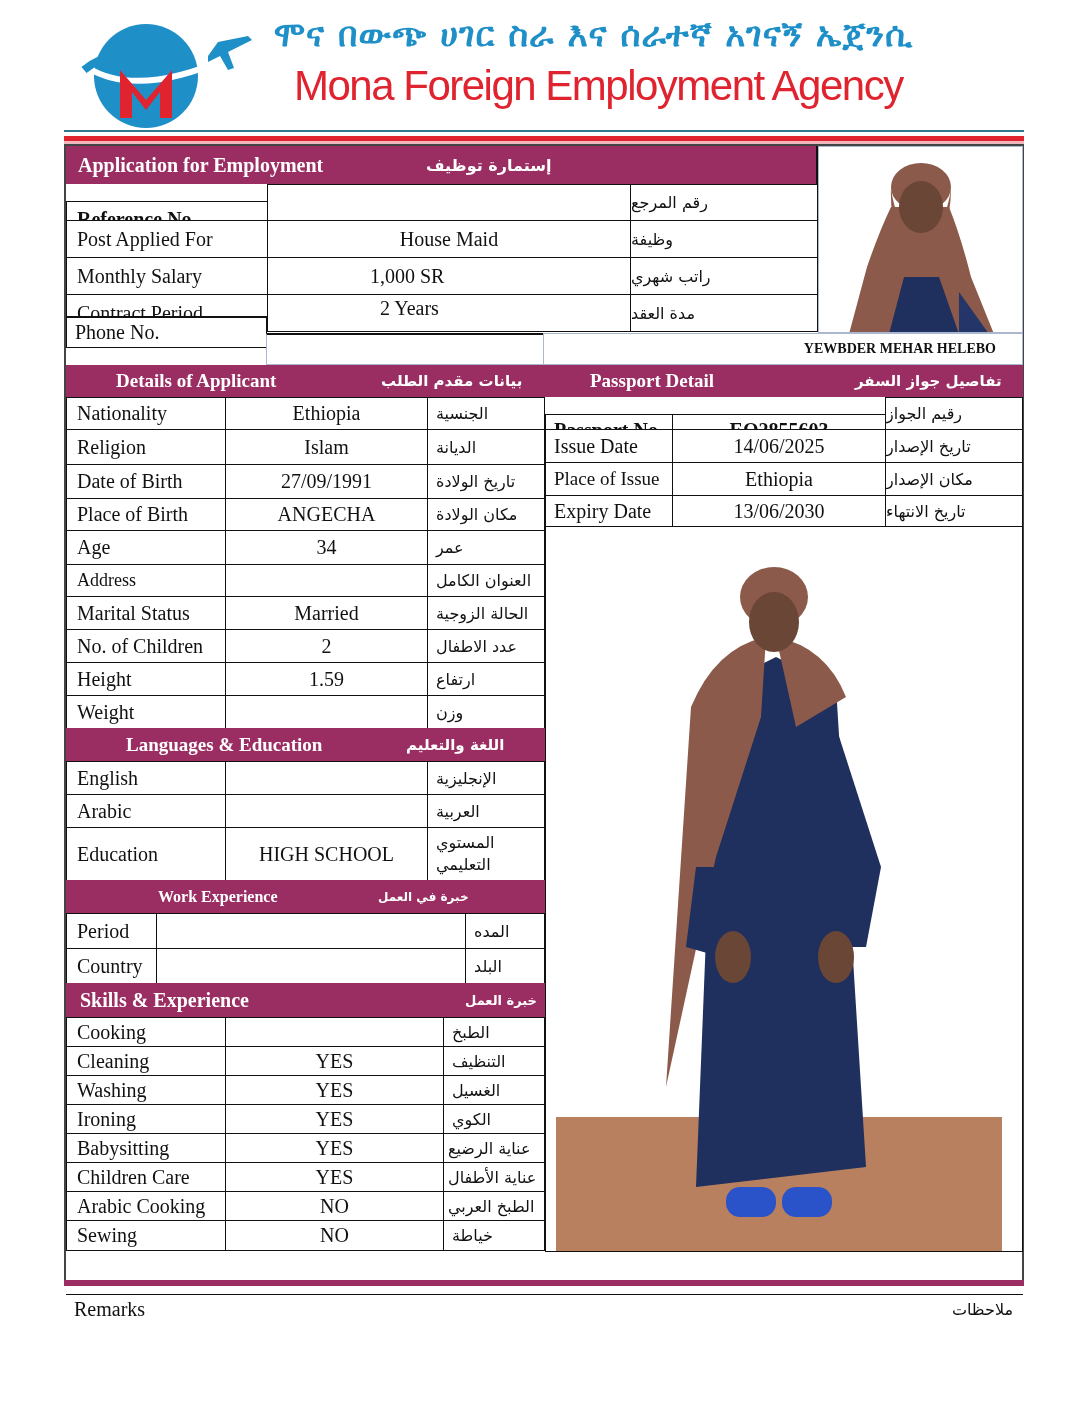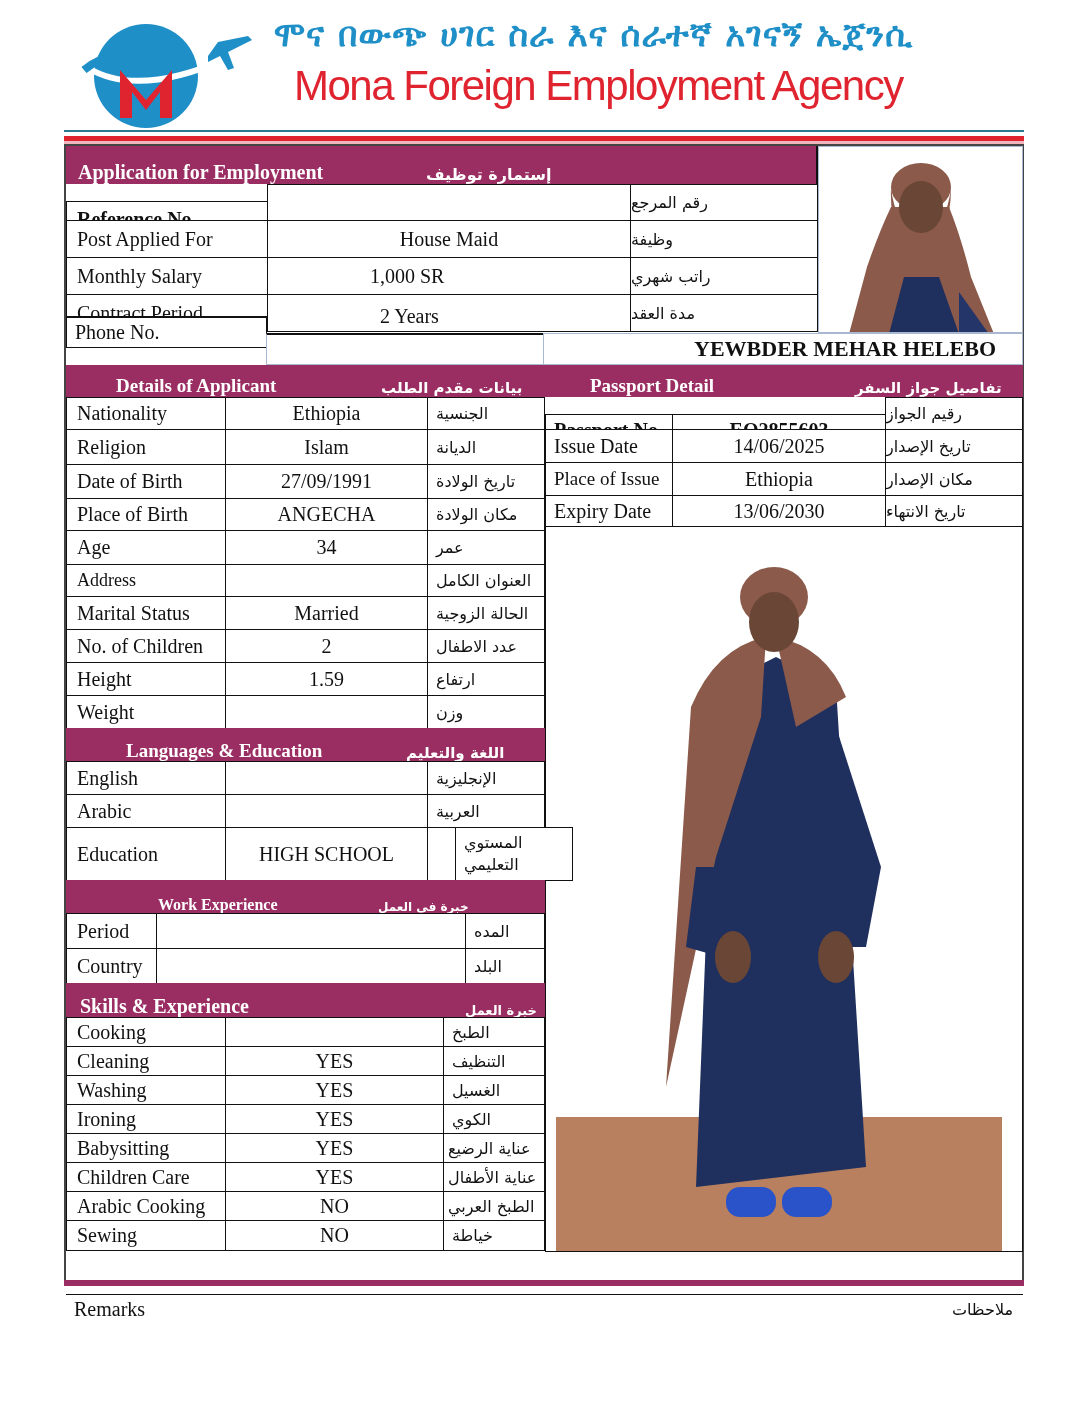--- a/index.html
+++ b/index.html
@@ -8,21 +8,21 @@
 
   .header { position: absolute; left: 64px; top: 0; width: 960px; height: 135px; }
   .logo { position: absolute; left: 14px; top: 18px; width: 180px; height: 110px; }
   .amharic { position: absolute; left: 210px; top: 14px; font-family: "DejaVu Sans", sans-serif; font-size: 34px; font-weight: bold; color: #1f8fc8; letter-spacing: 1px; white-space: nowrap; }
   .agency-name { position: absolute; left: 230px; top: 62px; font-family: "Liberation Sans", sans-serif; font-size: 42px; color: #e0242f; letter-spacing: -1.5px; white-space: nowrap; }
   .hline-blue { position: absolute; left: 64px; top: 130px; width: 960px; height: 2px; background: #2b7a8f; }
   .hline-red { position: absolute; left: 64px; top: 136px; width: 960px; height: 5px; background: #e0242f; }
   .hline-pink { position: absolute; left: 64px; top: 141px; width: 960px; height: 3px; background: #f2b7be; }
 
   .abs { position: absolute; }
-  .band { background: #9a2e62; color: #fff; font-weight: bold; display: flex; align-items: flex-end; }
+  .band { background: #9a2e62; color: #fff; font-weight: bold; display: flex; align-items: center; }
   .band .en { font-family: "Liberation Serif", serif; }
   .band .ar { font-family: "DejaVu Sans", sans-serif; direction: rtl; }
   .cell { position: absolute; border: 1px solid #111; display: flex; align-items: center; font-size: 20px; background: #fff; overflow: hidden; white-space: nowrap; }
   .cell.l { padding-left: 10px; }
   .cell.c { justify-content: center; }
   .cell.r { justify-content: flex-end; padding-right: 10px; font-family: "DejaVu Sans", sans-serif; font-size: 16px; direction: rtl; }
   .cell.ar-left { justify-content: flex-start; padding-left: 8px; font-family: "DejaVu Sans", sans-serif; font-size: 16px; }
   .bold { font-weight: bold; margin-top: 17px; }
 
   .frame { position: absolute; border: 2px solid #111; }
@@ -60,40 +60,40 @@
 
   <div class="cell l" style="left:66px; top:220px; width:202px; height:38px;">Post Applied For</div>
   <div class="cell c" style="left:267px; top:220px; width:364px; height:38px;">House Maid</div>
   <div class="cell r" style="left:630px; top:220px; width:188px; height:38px; padding-right:30px;">وظيفة</div>
 
   <div class="cell l" style="left:66px; top:257px; width:202px; height:38px;">Monthly Salary</div>
   <div class="cell" style="left:267px; top:257px; width:364px; height:38px; padding-left:102px;">1,000 SR</div>
   <div class="cell r" style="left:630px; top:257px; width:188px; height:38px; padding-right:30px;">راتب شهري</div>
 
   <div class="cell l" style="left:66px; top:294px; width:202px; height:38px;">Contract Period</div>
-  <div class="cell" style="left:267px; top:294px; width:364px; height:38px; padding-left:112px; align-items:flex-start; padding-top:10px;">2 Years</div>
+  <div class="cell" style="left:267px; top:294px; width:364px; height:38px; padding-left:112px; align-items:flex-start; padding-top:2px;">2 Years</div>
   <div class="cell r" style="left:630px; top:294px; width:188px; height:38px; padding-right:30px;">مدة العقد</div>
 
   <div class="cell l" style="left:66px; top:316px; width:201px; height:32px; padding-left:8px; border-top:2px solid #111;">Phone No.</div>
   <div class="cell c" style="left:266px; top:333px; width:278px; height:32px; border-color:#a9b8d0; border-top:2px solid #111;"></div>
 </div>
 
 <div class="photo-box" style="left:818px; top:146px; width:205px; height:187px; border:1px solid #a9b8d0;">
   <svg width="205" height="187" viewBox="0 0 205 187">
     <rect width="205" height="187" fill="#ffffff"></rect>
     <path d="M30 187 L48 120 Q60 85 72 60 L130 60 Q142 90 152 130 L175 187 Z" fill="#8b5a4a"></path>
     <path d="M70 187 L85 130 L120 130 L140 187 Z" fill="#1f2f5e"></path>
     <path d="M140 145 L170 187 L140 187 Z" fill="#243569"></path>
     <ellipse cx="102" cy="40" rx="30" ry="24" fill="#8b5a4a"></ellipse>
     <ellipse cx="102" cy="60" rx="22" ry="26" fill="#6a4636"></ellipse>
     <path d="M72 40 Q70 95 100 110 Q132 95 132 40 Q128 80 102 92 Q76 80 72 40 Z" fill="#8b5a4a"></path>
   </svg>
 </div>
 
-<div class="cell" style="left:543px; top:333px; width:480px; height:32px; justify-content:flex-end; padding-right:26px; font-weight:bold; font-size:22px; border-color:#a9b8d0;">YEWBDER MEHAR HELEBO</div>
+<div class="cell" style="left:543px; top:333px; width:480px; height:32px; justify-content:flex-end; padding-right:26px; font-weight:bold; font-size:14px; border-color:#a9b8d0;">YEWBDER MEHAR HELEBO</div>
 
 <div class="abs band" style="left:66px; top:365px; width:479px; height:32px;">
   <span class="en" style="position:absolute; left:50px; font-size:19px;">Details of Applicant</span>
   <span class="ar" style="position:absolute; left:315px; font-size:15px;">بيانات مقدم الطلب</span>
 </div>
 
 <div class="abs band" style="left:545px; top:365px; width:478px; height:32px;">
   <span class="en" style="position:absolute; left:45px; font-size:19px;">Passport Detail</span>
   <span class="ar" style="position:absolute; left:310px; font-size:15px;">تفاصيل جواز السفر</span>
 </div>
@@ -185,21 +185,21 @@
   <div class="cell l" style="left:66px; top:761px; width:160px; height:34px;">English</div>
   <div class="cell c" style="left:225px; top:761px; width:203px; height:34px;"></div>
   <div class="cell ar-left" style="left:427px; top:761px; width:118px; height:34px;">الإنجليزية</div>
 
   <div class="cell l" style="left:66px; top:794px; width:160px; height:34px;">Arabic</div>
   <div class="cell c" style="left:225px; top:794px; width:203px; height:34px;"></div>
   <div class="cell ar-left" style="left:427px; top:794px; width:118px; height:34px;">العربية</div>
 
   <div class="cell l" style="left:66px; top:827px; width:160px; height:54px;">Education</div>
   <div class="cell c" style="left:225px; top:827px; width:203px; height:54px;">HIGH SCHOOL</div>
-  <div class="cell ar-left" style="left:427px; top:827px; width:118px; height:54px; white-space:normal; line-height:22px;margin-left:28px;">المستوي التعليمي</div>
+  <div class="cell ar-left" style="left:427px; top:827px; width:118px; height:54px; white-space:normal; line-height:22px;">المستوي التعليمي</div>
 </div>
 
 <div class="abs band" style="left:66px; top:880px; width:479px; height:34px;">
   <span class="en" style="position:absolute; left:92px; font-size:16px;">Work Experience</span>
   <span class="ar" style="position:absolute; left:312px; font-size:12px;">خبرة في العمل</span>
 </div>
 
 <div>
   <div class="cell l" style="left:66px; top:913px; width:91px; height:36px;">Period</div>
   <div class="cell c" style="left:156px; top:913px; width:310px; height:36px;"></div>

